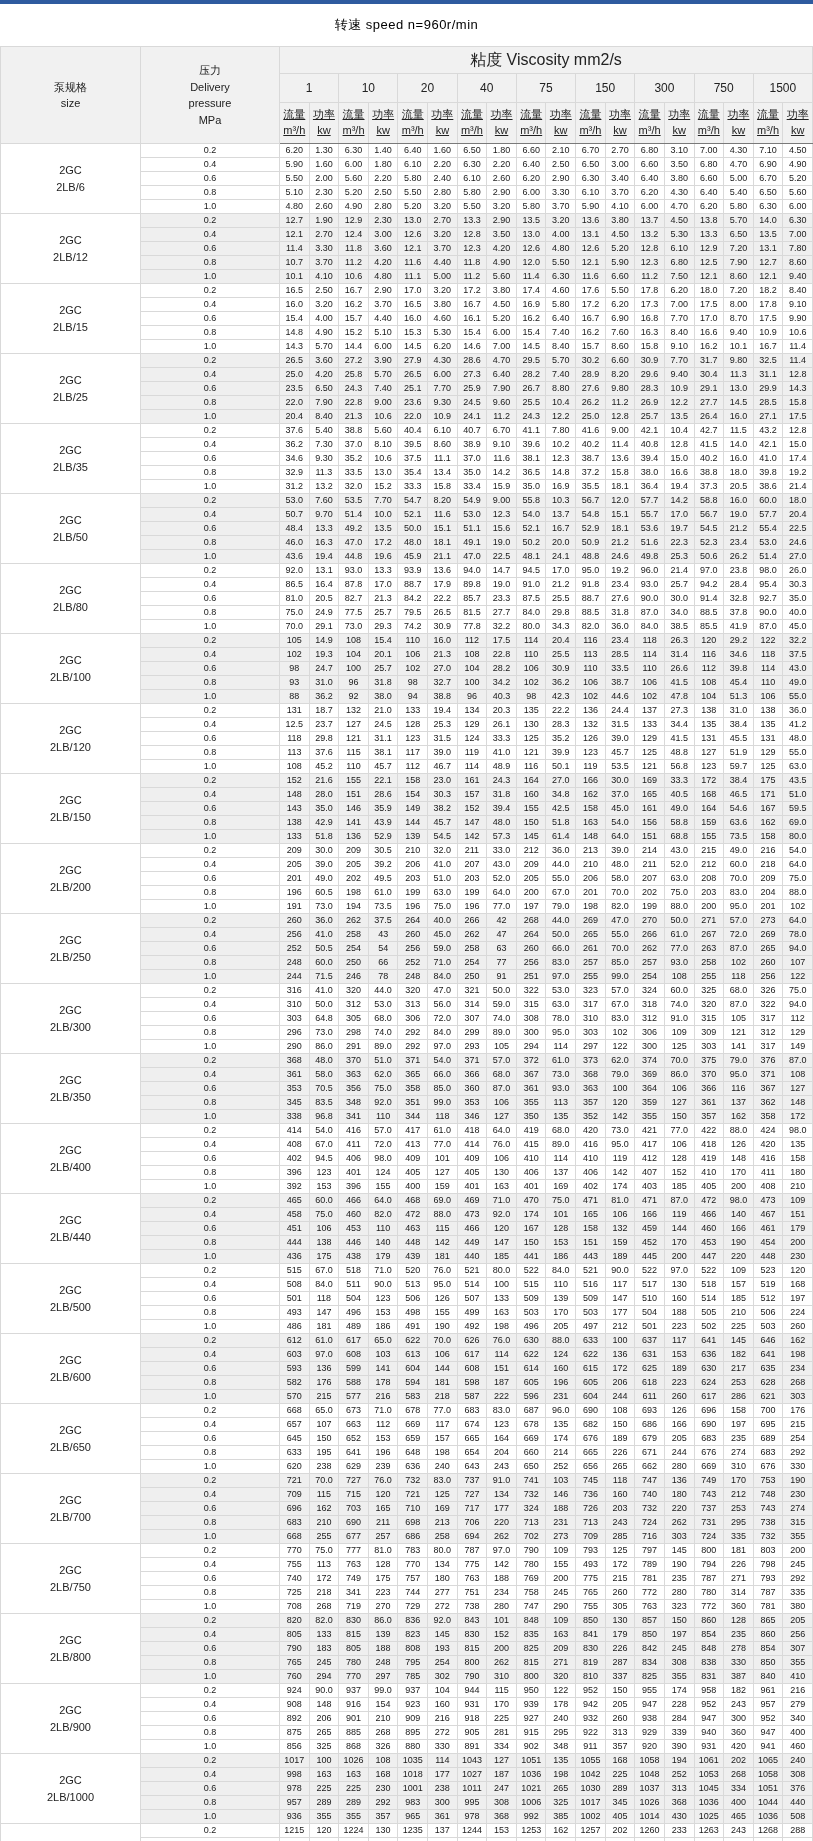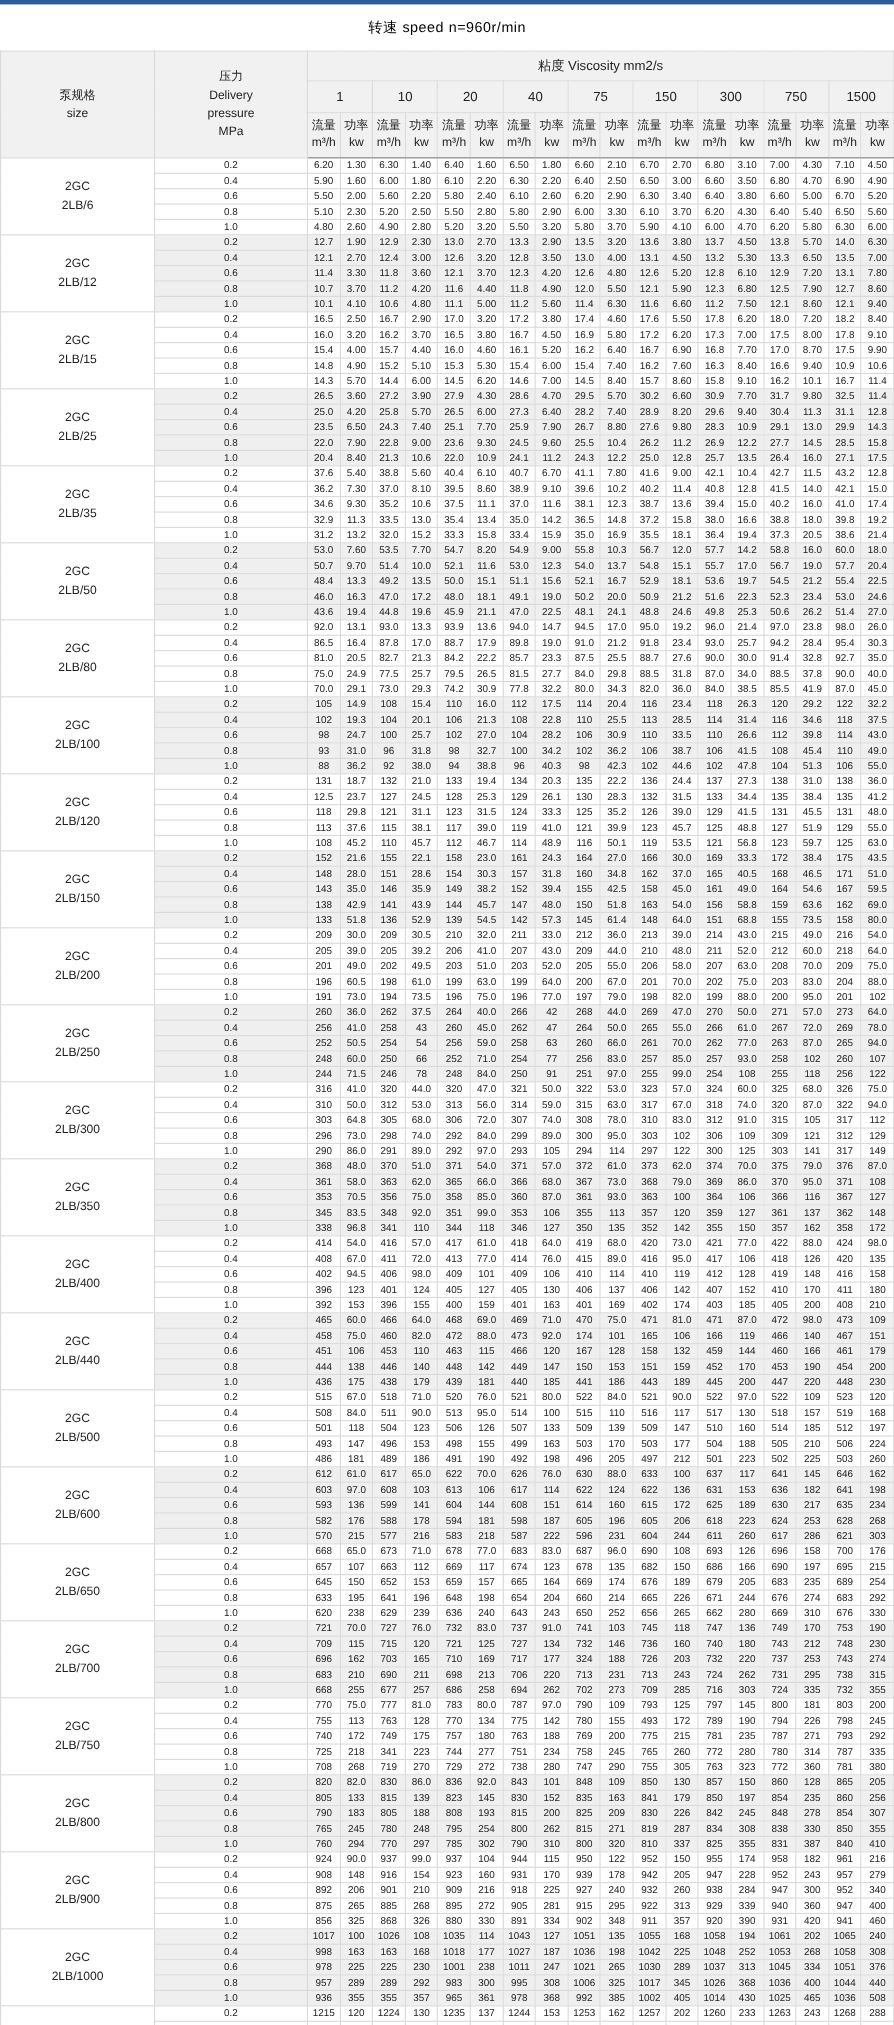--- a/index.html
+++ b/index.html
@@ -3,23 +3,23 @@
 <meta charset="utf-8">
 <style>
   html,body{margin:0;padding:0;background:#ffffff;}
   body{width:813px;font-family:"Liberation Sans","DejaVu Sans",sans-serif;color:#1a1a1a;}
   .accent{height:4px;}
   .title{height:42px;display:flex;align-items:center;justify-content:center;
          font-size:13px;color:#000;letter-spacing:0.5px;border-radius:16px;}
   table{width:813px;border-collapse:collapse;table-layout:fixed;}
   th,td{border:1px solid #d9d9d9;padding:0;text-align:center;overflow:hidden;white-space:nowrap;}
   thead th{background:#f1f1f1;font-weight:normal;color:#222;}
-  .h-visc{height:26px;font-size:12px;}
+  .h-visc{height:26px;font-size:16px;}
   .h-num{height:28px;font-size:12px;}
-  .h-unit{height:40px;font-size:11px;line-height:1.45;}
+  .h-unit{height:40px;font-size:11px;line-height:1.45;text-decoration:underline;}
   .h-side{font-size:11px;line-height:1.5;}
   tbody td{font-size:9px;height:13px;line-height:13px;}
   td.size-cell{font-size:11px;line-height:1.5;background:#ffffff;color:#222;}
   tr.band td{background:#efefef;}
   tr.band td.size-cell{background:#ffffff;}
   tr.block-start td{border-top:1px solid #a8a8a8;}
   thead tr.unit-row th{border-bottom:1px solid #7a7a7a;}
 </style>
 </head>
 <body>

